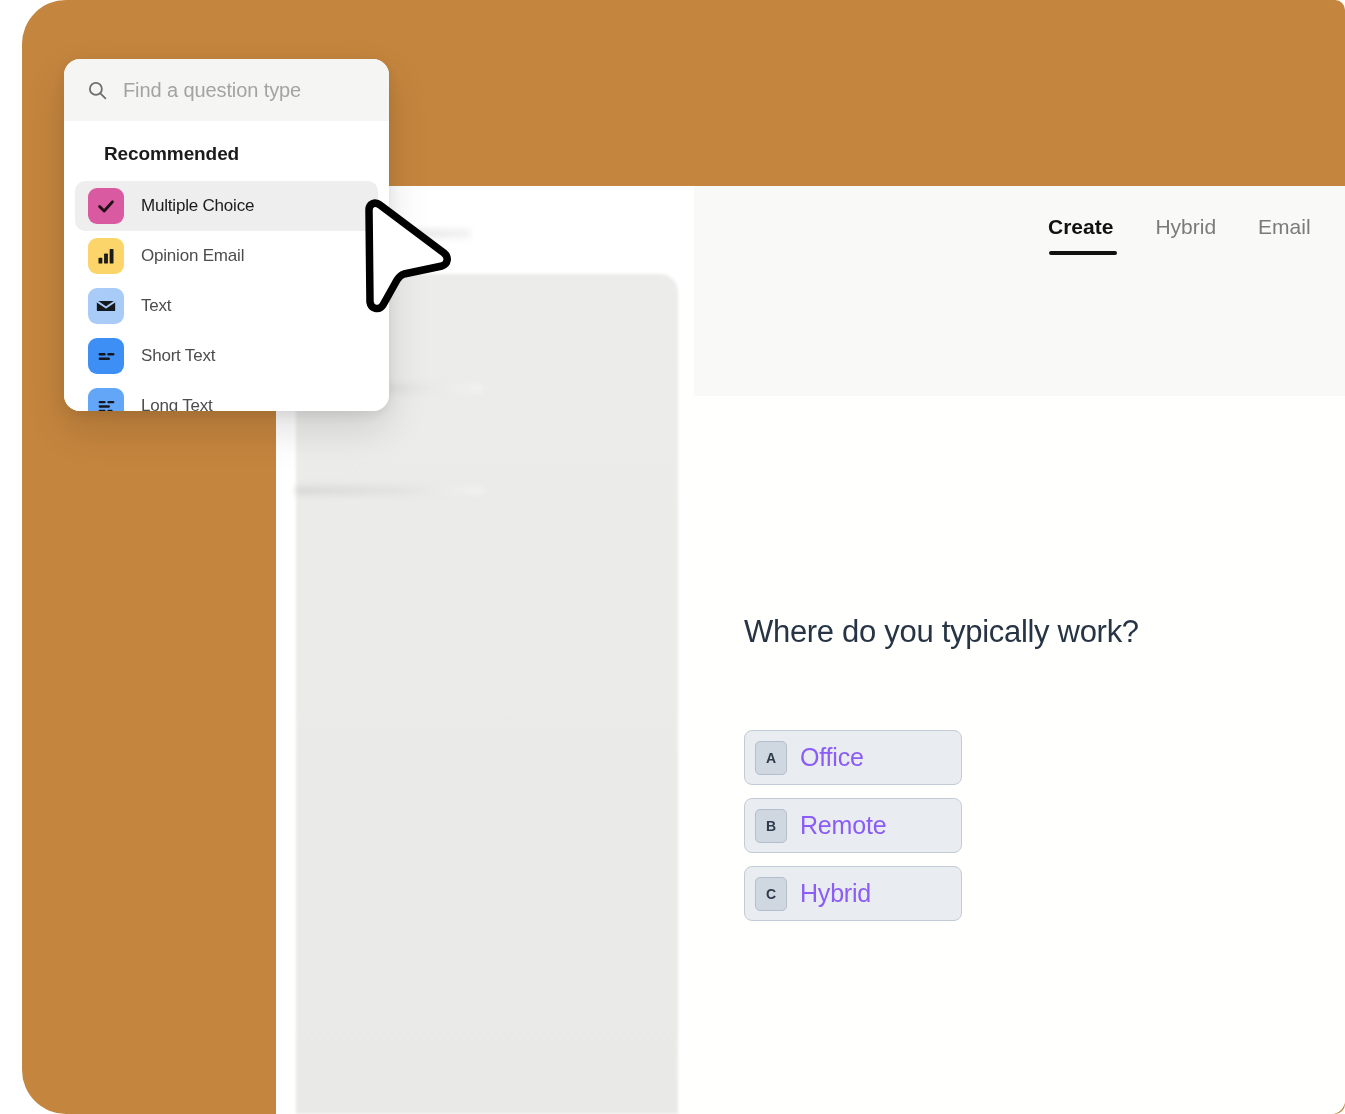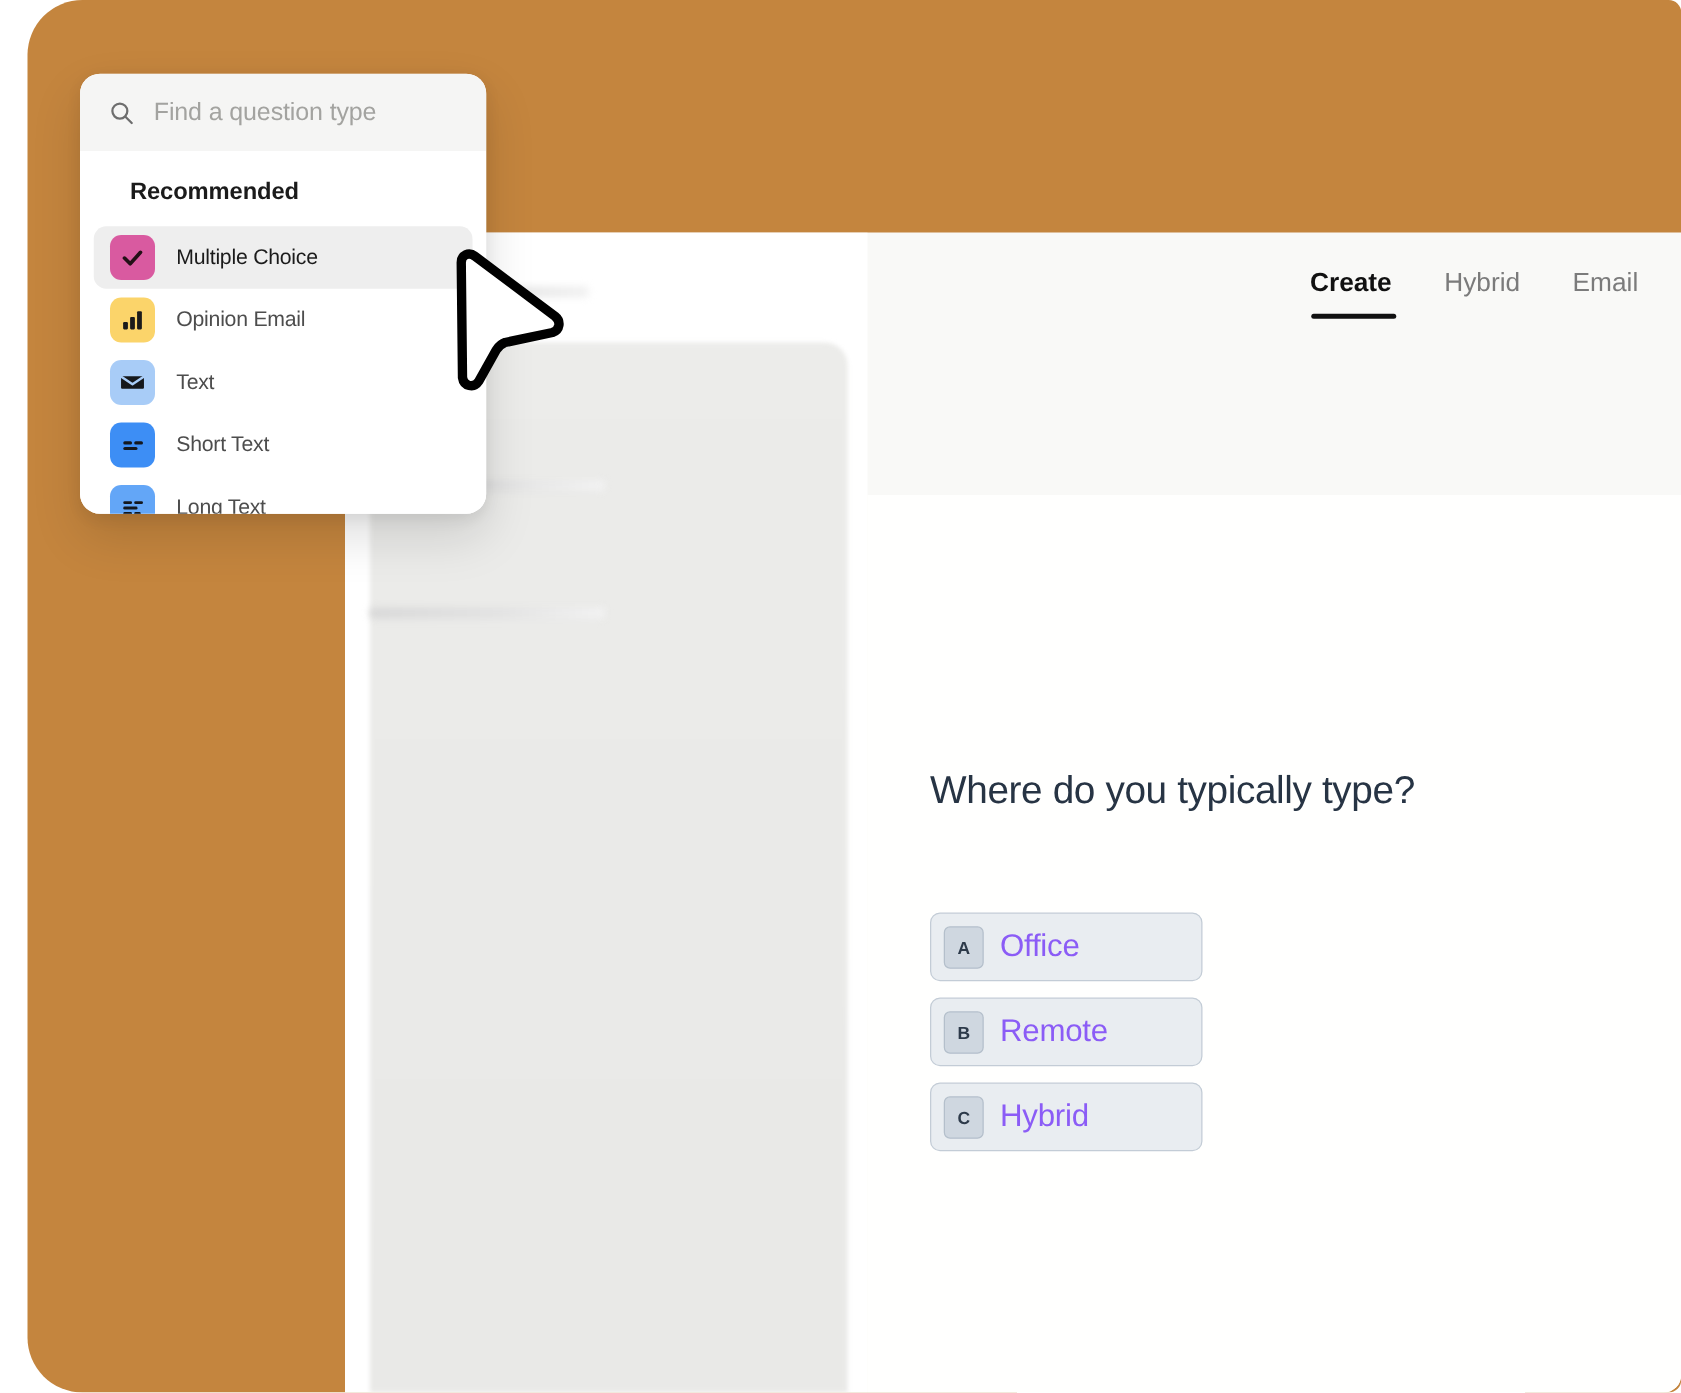--- a/index.html
+++ b/index.html
@@ -221,21 +221,21 @@
 
     <div class="editor-col">
       <div class="editor-bar" style="left:20px; top:43px; width:175px; height:9px;"></div>
       <div class="editor-card"></div>
       <div class="editor-bar" style="left:20px; top:198px; width:188px; height:9px;"></div>
       <div class="editor-bar" style="left:20px; top:300px; width:188px; height:9px;"></div>
     </div>
 
     <div class="preview-panel"></div>
 
-    <div class="preview-question">Where do you typically type?</div>
+    <div class="preview-question">Where do you typically work?</div>
 
     <div class="option" style="top:544px;">
       <span class="option-badge">A</span>
       <span class="option-label">Office</span>
     </div>
     <div class="option" style="top:612px;">
       <span class="option-badge">B</span>
       <span class="option-label">Remote</span>
     </div>
     <div class="option" style="top:680px;">

